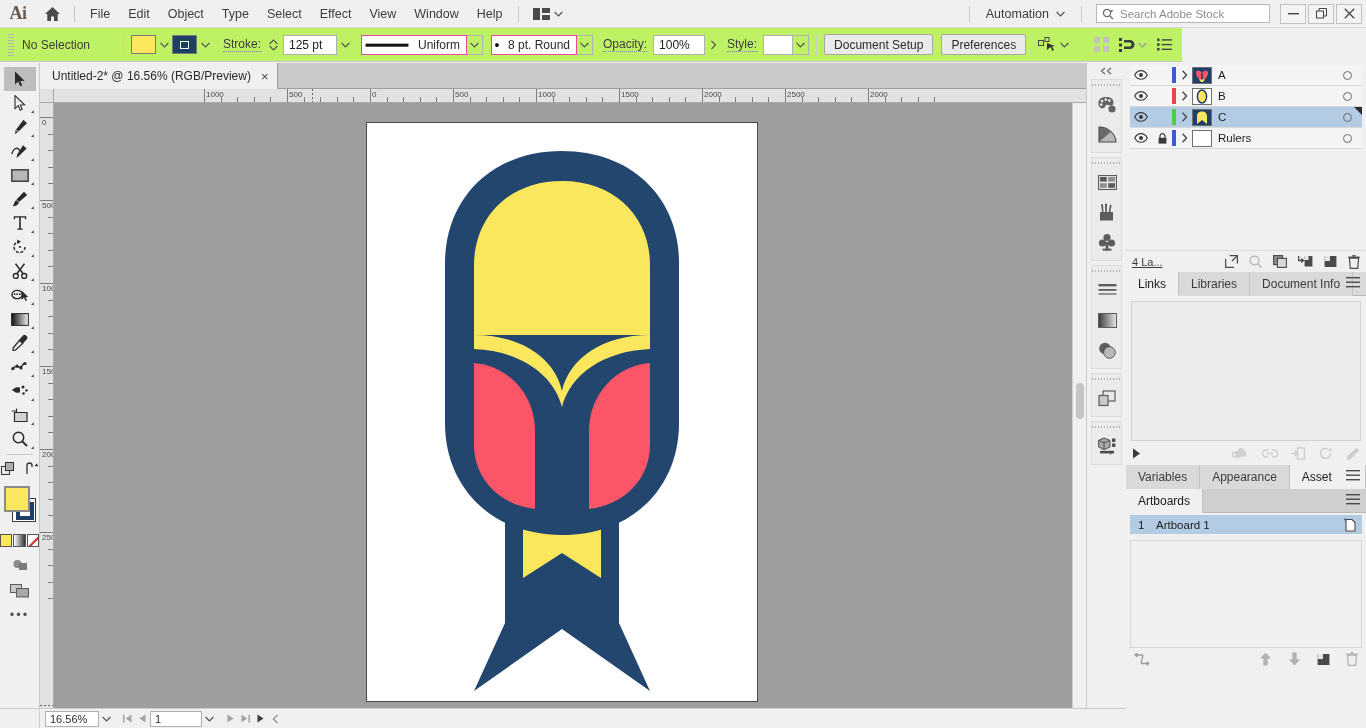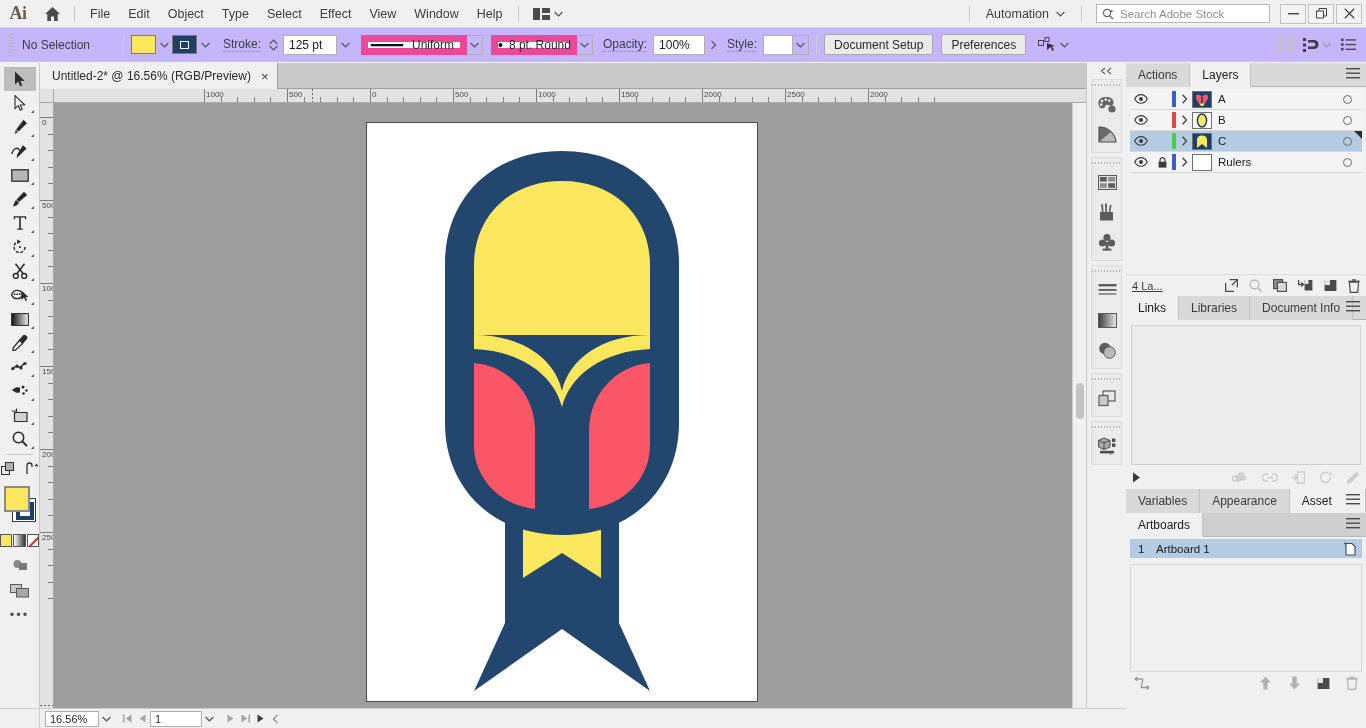--- a/index.html
+++ b/index.html
@@ -36,42 +36,42 @@
     display:flex; align-items:center; gap:5px; width:174px; height:19px;
     background:#fff; border:1px solid #b8b8b8; padding:0 5px; margin:0 8px;
   }
   .searchbox span.ph { font-size:11.5px; color:#8c8c8c; }
   .wbtn { width:26px; height:20px; border:1px solid #c2c2c2; background:#f3f3f3;
     display:flex; align-items:center; justify-content:center; margin-left:2px;}
   .wbtn:last-child{ margin-right:4px; }
 
   
   .ctrlbar {
-    position:absolute; left:0; top:28px; width:1366px; height:34px;
-    background:#c4b5fd; border-bottom:1px solid #c8c8c8;
+    position:absolute; left:0; top:28px; width:1182px; height:34px;
+    background:#bef264; border-bottom:1px solid #c8c8c8;
     display:flex; align-items:center;
   }
   .grip { width:10px; height:22px; margin:0 4px 0 6px;
     background-image: repeating-linear-gradient(to bottom,#b5b5b5 0 1px, transparent 1px 3px);
     background-size:6px 100%; background-repeat:no-repeat; background-position:center; }
   .nosel { font-size:12px; color:#3c3c3c; padding:0 8px 0 2px; min-width:96px; }
   .csep { width:1px; height:20px; background:#cdcdcd; margin:0 7px; }
   .swatch-fill { width:25px; height:19px; border:1px solid #7a7a7a; }
   .swatch-stroke { width:25px; height:19px; border:1px solid #7a7a7a; background:#1e3f66;
      display:flex; align-items:center; justify-content:center; }
   .swatch-stroke i { display:block; width:9px; height:8px; border:1px solid #fff; background:transparent; }
   .caret { width:16px; height:19px; display:flex; align-items:center; justify-content:center; }
   .lbl { font-size:12px; color:#3c3c3c; }
   .lbl.dot { border-bottom:1px dotted #888; line-height:13px; }
   .spinner { display:flex; flex-direction:column; justify-content:center; width:11px; margin-right:3px;}
   .field {
     height:20px; background:#fff; border:1px solid #b0b0b0; display:flex; align-items:center;
     padding:0 5px; font-size:12px; color:#222;
   }
-  .combo { display:flex; align-items:center; height:20px; border:7px solid #ec4899; background:#fff; }
+  .combo { display:flex; align-items:center; height:20px; border:1px solid #ec4899; background:#fff; }
   .combo .txt { padding:0 6px; font-size:12px; white-space:nowrap; }
   .btn-o {
     height:21px; border:1px solid #a8a8a8; background:#eaeaea; border-radius:2px;
     padding:0 9px; display:flex; align-items:center; font-size:12px; color:#2b2b2b;
   }
   .ctrl-right { margin-left:auto; display:flex; align-items:center; gap:10px; padding-right:10px;}
 
   
   .tabstrip {
     position:absolute; left:40px; top:63px; width:1046px; height:26px;
@@ -860,31 +860,20 @@
           <rect x="14" y="6.5" width="3.4" height="3.4" fill="#4d4d4d"></rect>
           <rect x="2" y="13.8" width="14" height="2.6" fill="#4d4d4d"></rect>
           <path d="M11 16.4 L14 16.4 L12.5 17.8 Z" fill="#4d4d4d"></path>
         </svg>
       </div>
     </div>
   </div>
 
   <div class="panels">
 
-    <div class="tabrow">
-      <div class="ptab">Actions</div>
-      <div class="ptab active">Layers</div>
-      <div class="pmenu">
-        <svg width="14" height="11" viewBox="0 0 14 11">
-          <rect y="0" width="14" height="1.4" fill="#4a4a4a"></rect>
-            <rect y="4.5" width="14" height="1.4" fill="#4a4a4a"></rect>
-            <rect y="9" width="14" height="1.4" fill="#4a4a4a"></rect>
-        </svg>
-      </div>
-    </div>
 
     <div class="layer-list">
 
       <div class="layer-row">
         <div class="eye-cell">
           <svg width="14" height="10" viewBox="0 0 14 10">
               <path d="M7 0.6 C11 0.6 13.3 4.9 13.3 4.9 C13.3 4.9 11 9.2 7 9.2 C3 9.2 0.7 4.9 0.7 4.9 C0.7 4.9 3 0.6 7 0.6 Z" fill="none" stroke="#3a3a3a" stroke-width="1.1"></path>
               <circle cx="7" cy="4.9" r="2" fill="#3a3a3a"></circle>
             </svg>
         </div>

